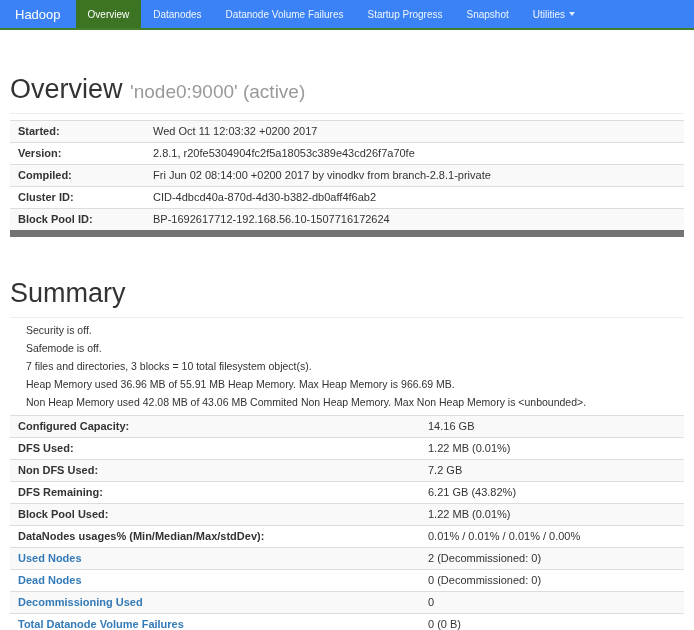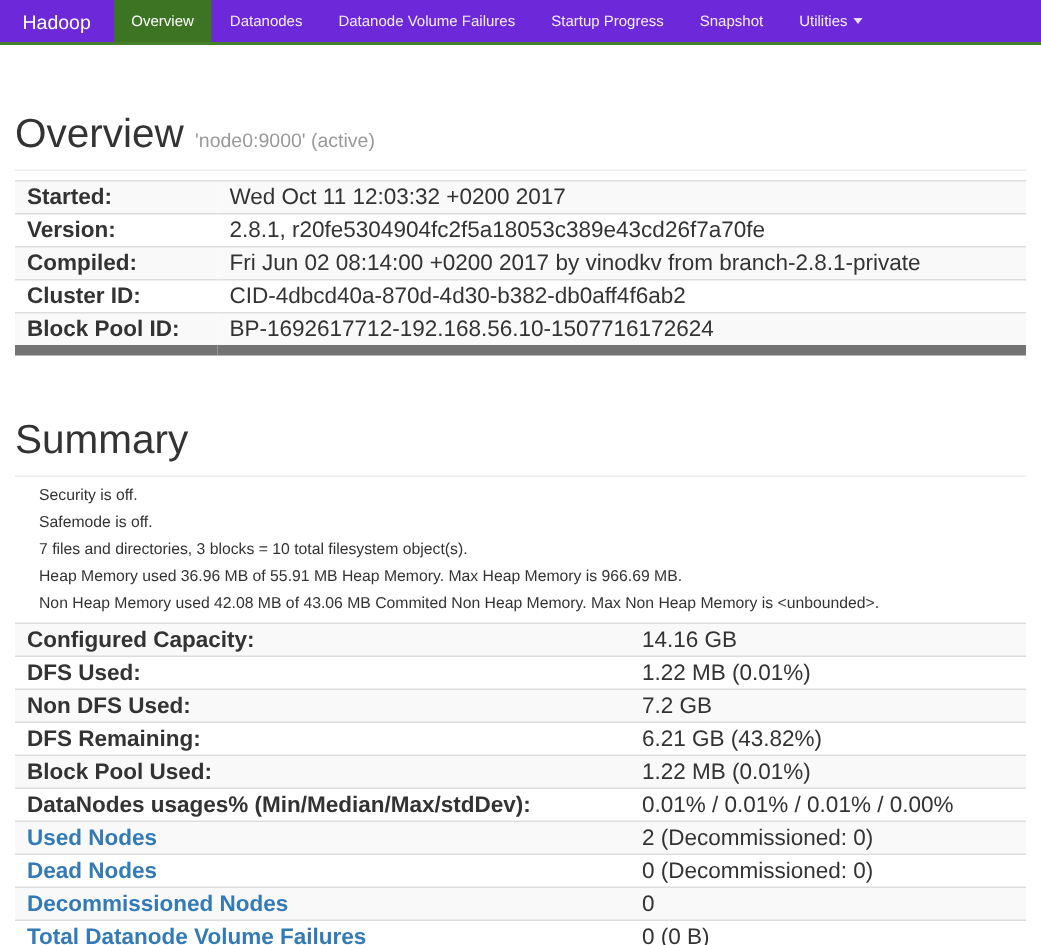--- a/index.html
+++ b/index.html
@@ -6,21 +6,21 @@
   html, body {
     width: 694px; height: 630px;
     overflow: hidden;
     background: #fff;
     font-family: "Liberation Sans", "DejaVu Sans", sans-serif;
     color: #333;
   }
   
   .navbar {
     height: 30px;
-    background: #6d28d9;
+    background: #3b82f6;
     border-bottom: 2px solid #44802C;
     display: flex;
     align-items: stretch;
   }
   .brand {
     color: #fff;
     font-size: 13px;
     padding: 0 15px;
     display: flex;
     align-items: center;
@@ -56,41 +56,41 @@
   
   .content { padding: 0 10px; }
   h1 {
     font-size: 27px;
     font-weight: 500;
     color: #333;
     margin: 44px 0 8px 0;
     letter-spacing: 0;
   }
   h1 small {
-    font-size: 13px;
+    font-size: 19px;
     font-weight: 400;
     color: #999;
   }
   h1.summary-h { margin-top: 41px; }
   hr {
     border: 0;
     border-top: 1px solid #eee;
     margin: 0 0 6px 0;
   }
   .notes p {
     font-size: 10.5px;
     line-height: 11px;
     margin: 7px 16px;
     color: #333;
   }
   
   table {
     width: 100%;
     border-collapse: collapse;
-    font-size: 15px;
+    font-size: 11px;
     margin-top: 6px;
   }
   th, td {
     text-align: left;
     padding: 5px 8px;
     line-height: 11px;
     border-top: 1px solid #ddd;
     vertical-align: top;
   }
   table tr:last-child th, table tr:last-child td { border-bottom: 7px solid #737373; }
@@ -207,21 +207,21 @@
       </tr>
       <tr>
         <th><a class="stat-link">Used Nodes</a></th>
         <td>2 (Decommissioned: 0)</td>
       </tr>
       <tr>
         <th><a class="stat-link">Dead Nodes</a></th>
         <td>0 (Decommissioned: 0)</td>
       </tr>
       <tr>
-        <th><a class="stat-link">Decommissioned Nodes</a></th>
+        <th><a class="stat-link">Decommissioning Used</a></th>
         <td>0</td>
       </tr>
       <tr>
         <th><a class="stat-link">Total Datanode Volume Failures</a></th>
         <td>0 (0 B)</td>
       </tr>
       <tr>
         <th>Number of Under-Replicated Blocks</th>
         <td>0</td>
       </tr>

